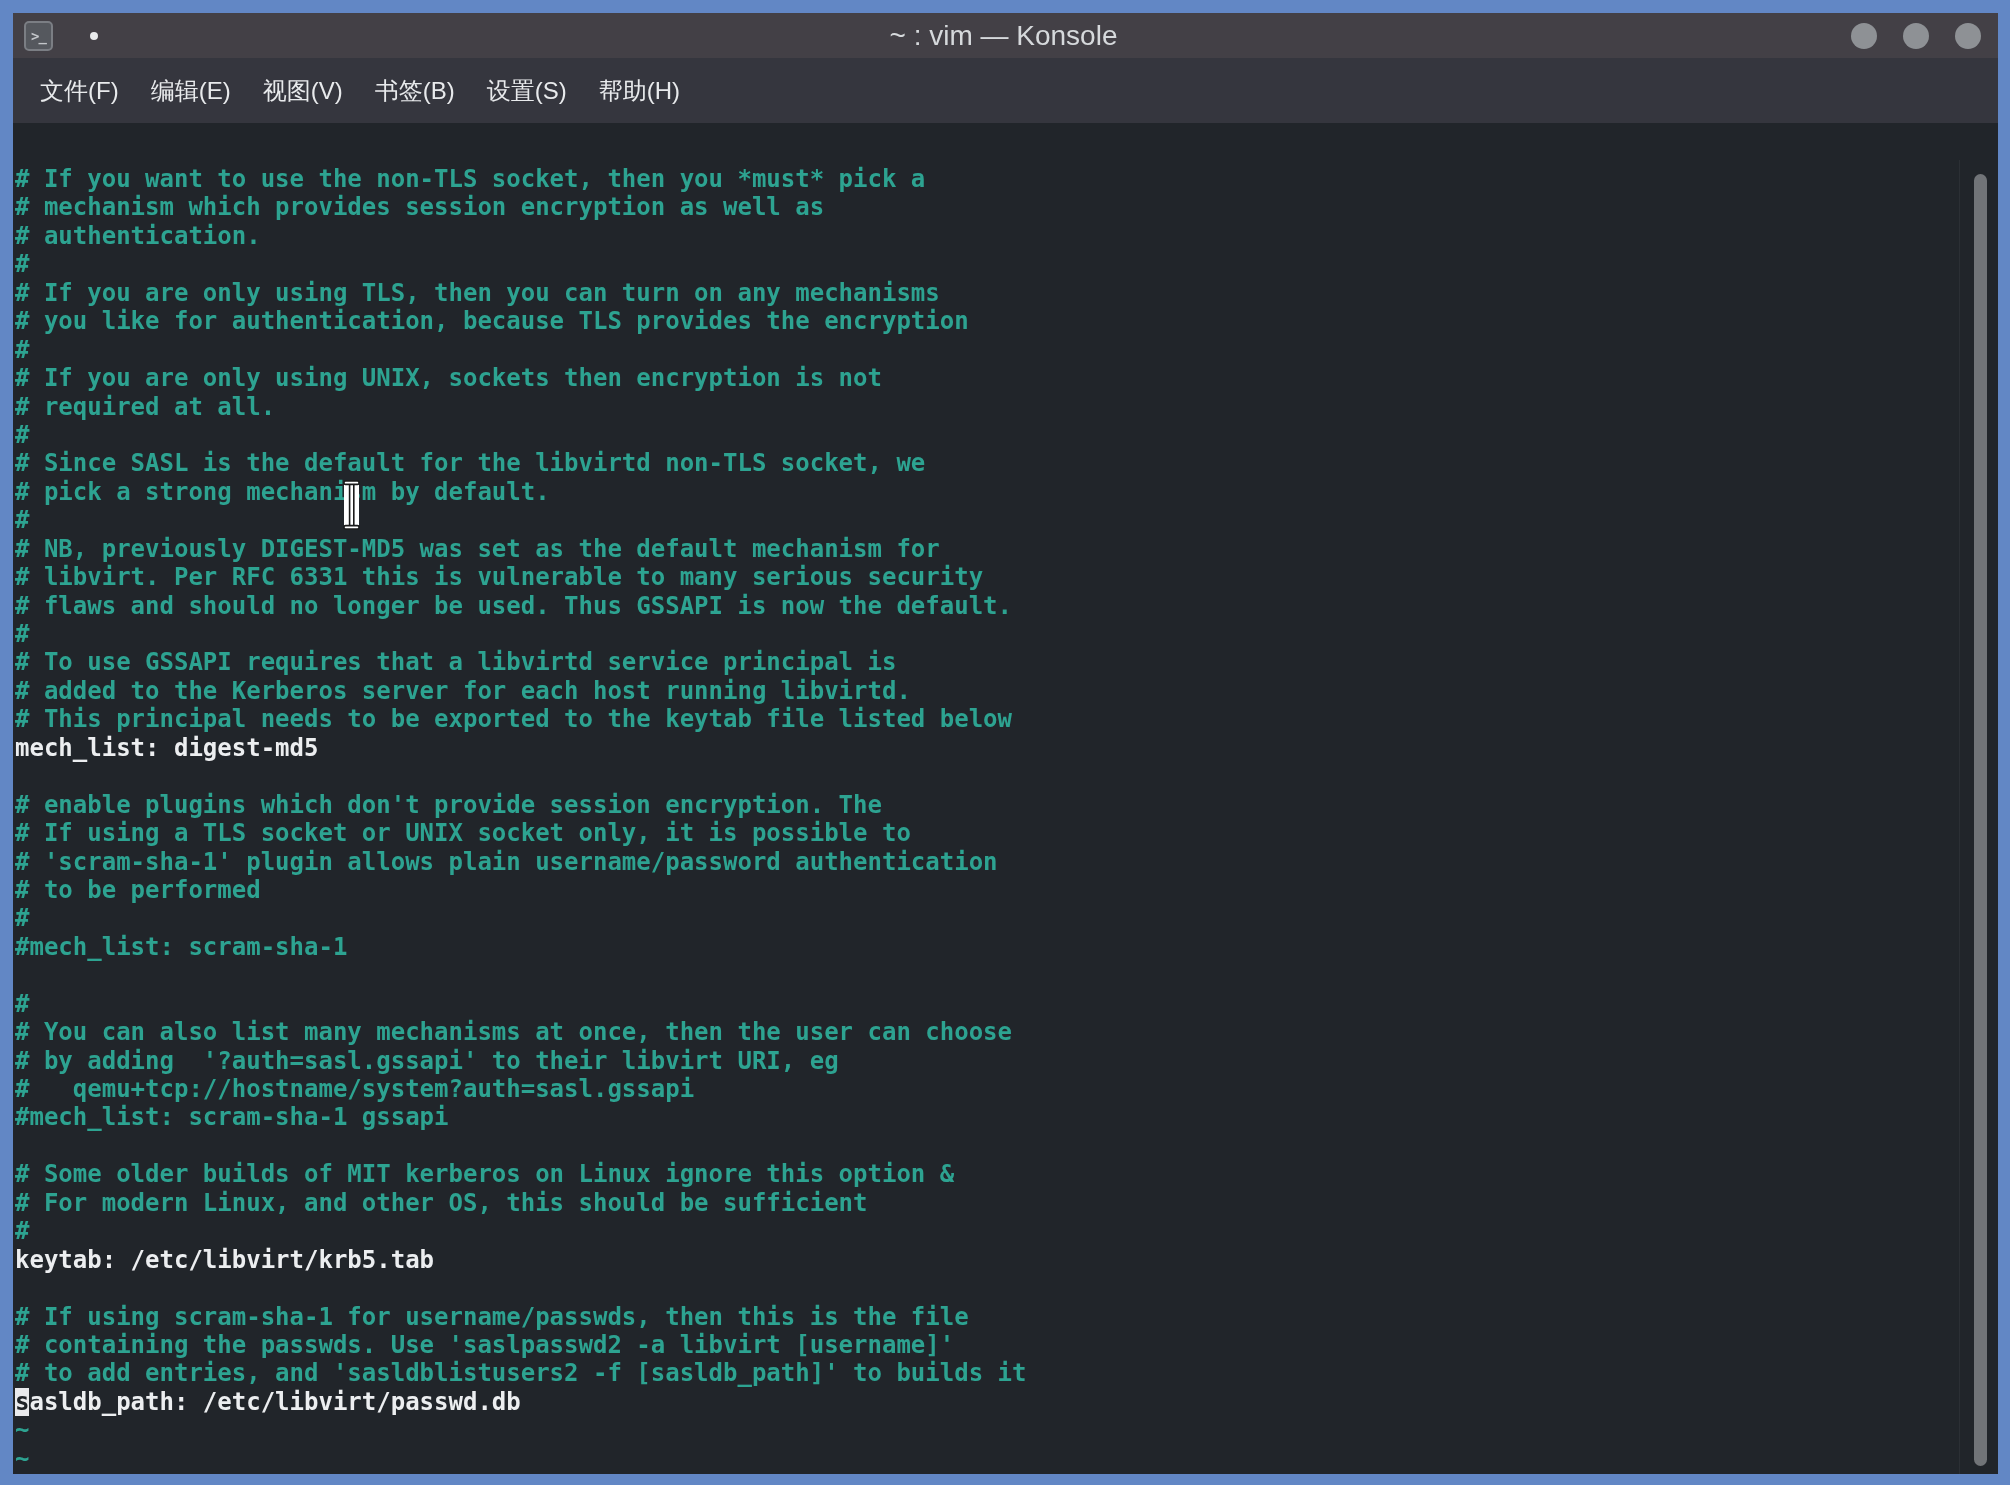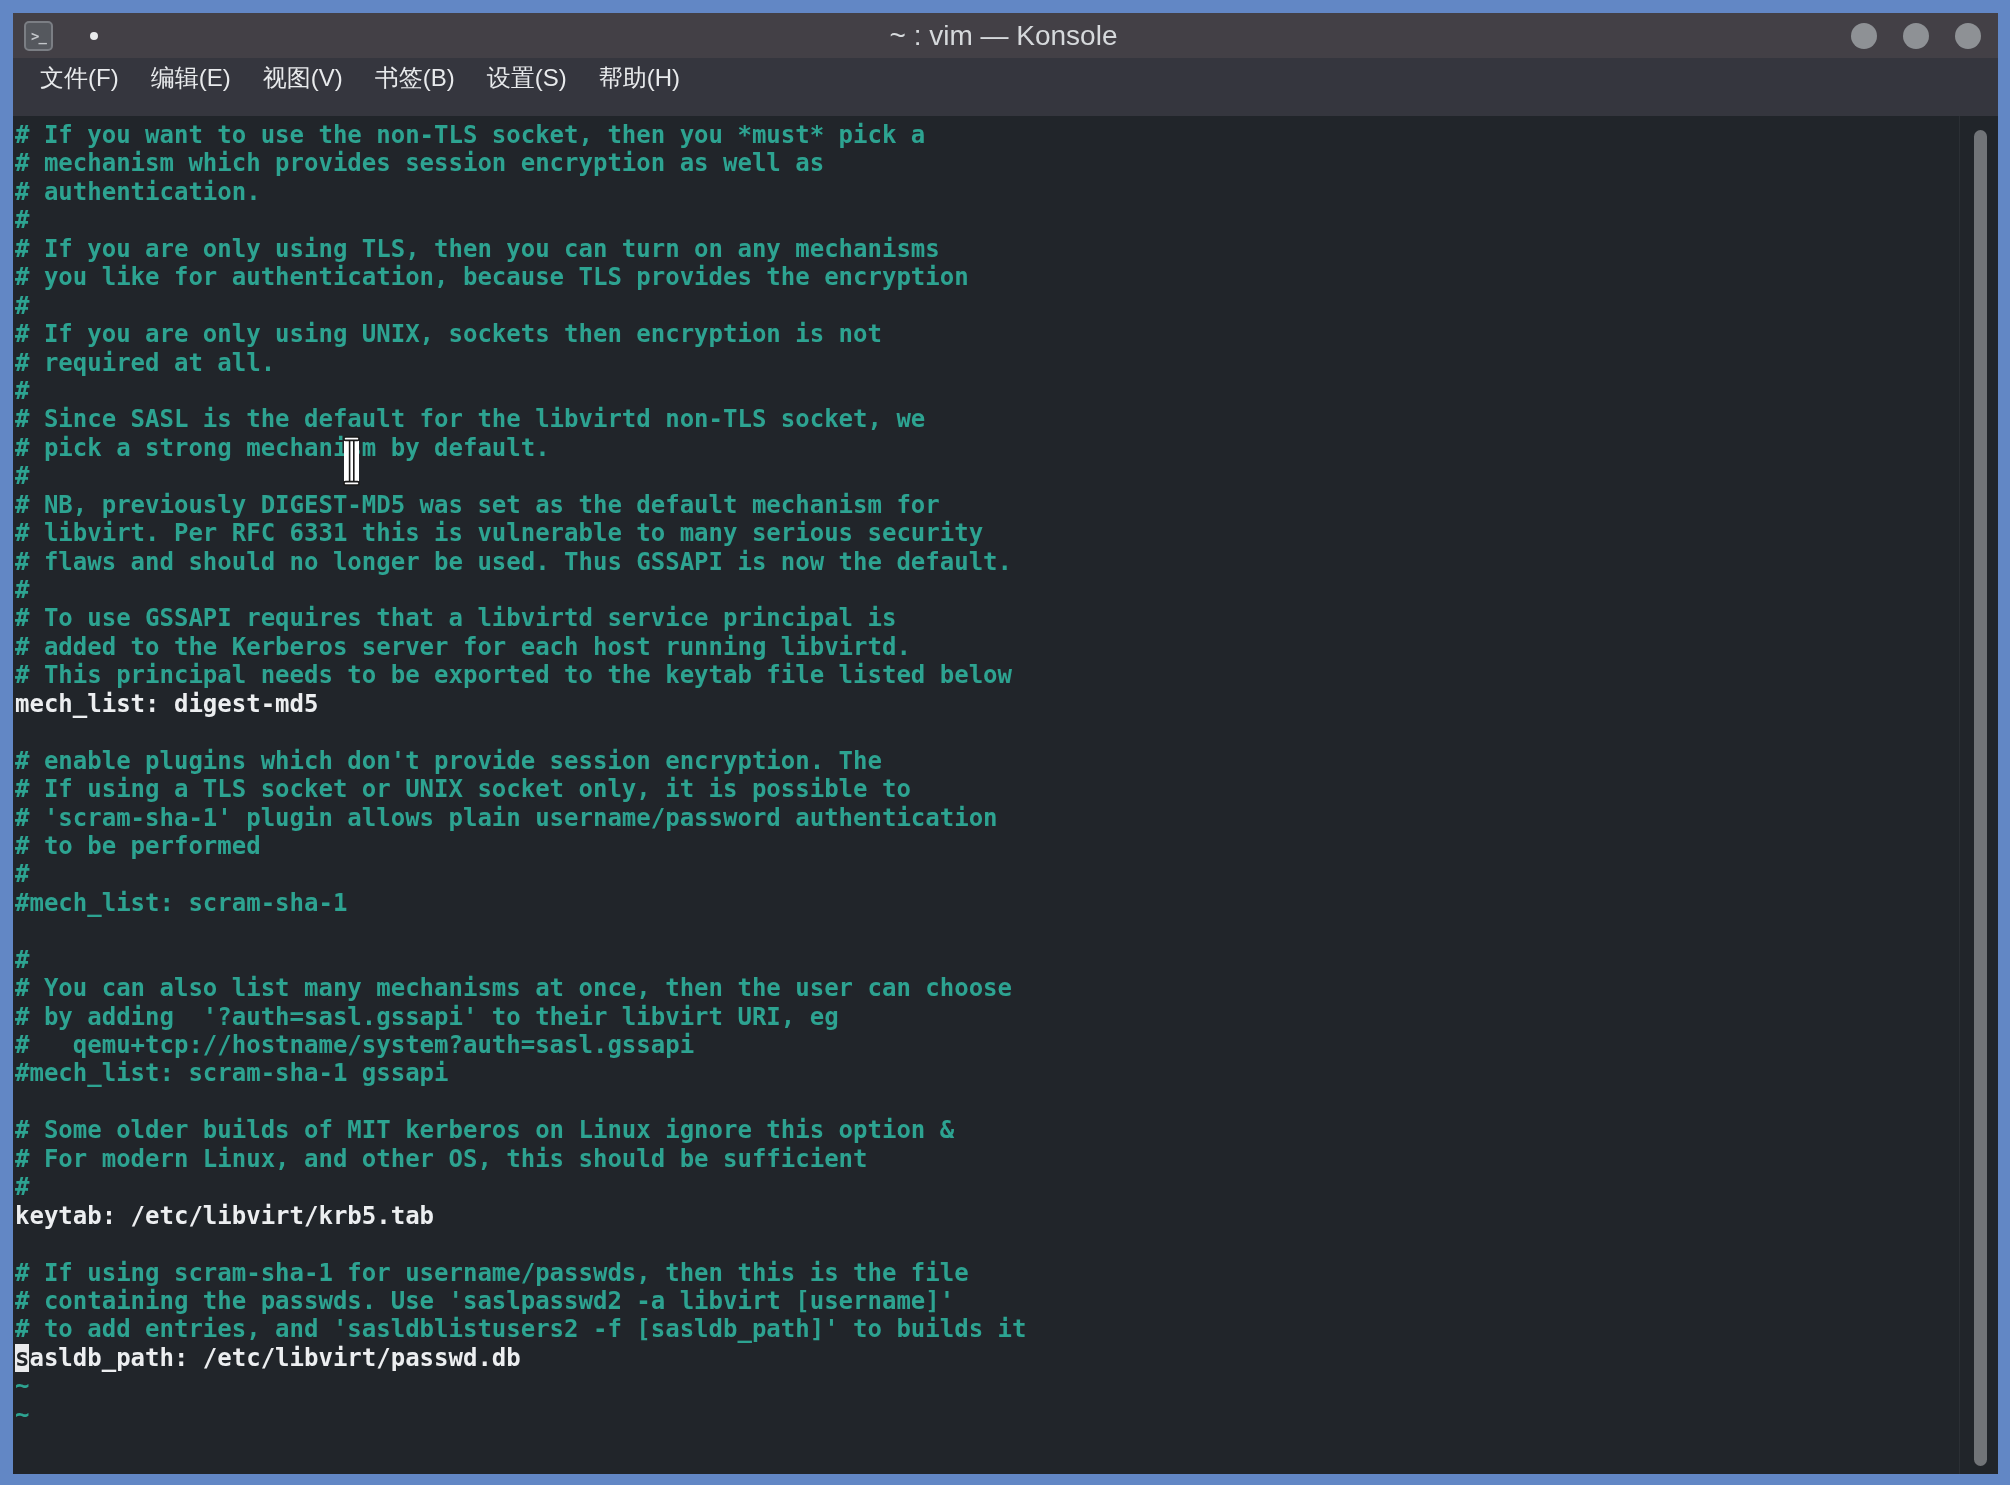--- a/index.html
+++ b/index.html
@@ -28,26 +28,26 @@
             font-size:14px;font-weight:bold;display:flex;align-items:center;
             justify-content:center;letter-spacing:-1px;}
   .mod-dot{width:8px;height:8px;border-radius:50%;background:#979a9e;
            border:4px solid #e9eaec;margin-left:37px;}
   .win-title{position:absolute;left:0;right:4px;text-align:center;
              color:#d6d9dc;font-size:28px;pointer-events:none;}
   .win-buttons{margin-left:auto;display:flex;gap:26px;margin-right:17px;}
   .win-btn{width:26px;height:26px;border-radius:50%;background:var(--window-button-gray);}
 
   
-  .menubar{height:58px;background:var(--menubar-bg);display:flex;align-items:flex-start;
+  .menubar{height:65px;background:var(--menubar-bg);display:flex;align-items:center;
            padding-left:25px;gap:28px;flex:0 0 auto;}
   .menu-item{color:#e8eaec;font-size:24px;padding:4px 2px;white-space:nowrap;}
 
   
-  .terminal{flex:1 1 auto;background:var(--terminal-bg);position:relative;overflow:hidden;}
+  .terminal{flex:1 1 auto;background:var(--terminal-bg);position:relative;overflow:hidden;margin-top:37px;}
   .term-content{padding:5px 0 0 2px;}
   .tline{font-family:"DejaVu Sans Mono",monospace;font-weight:bold;font-size:24px;
          line-height:28.45px;height:28.45px;white-space:pre;}
   .tline.comment{color:var(--comment-teal);}
   .tline.tilde{color:var(--comment-teal);}
   .tline.config{color:var(--config-white);}
   .tline.blank{color:transparent;}
   .block-cursor{background:#e9eaec;color:#1e2226;}
 
   

